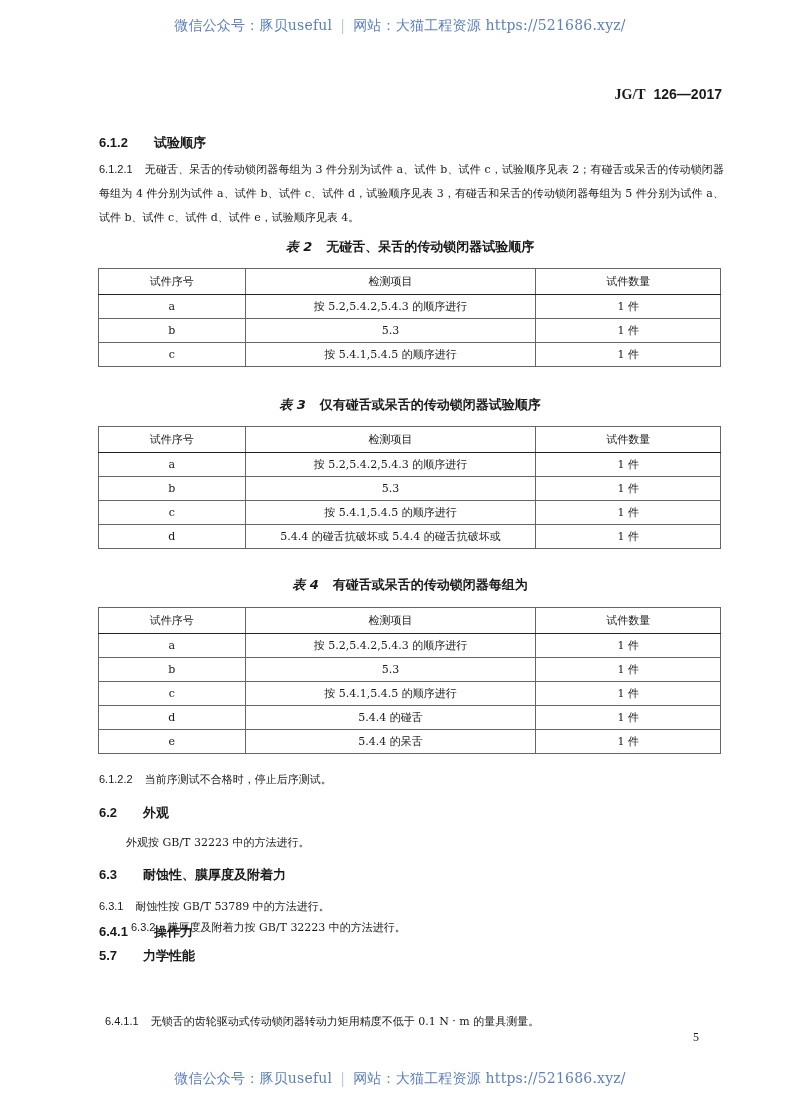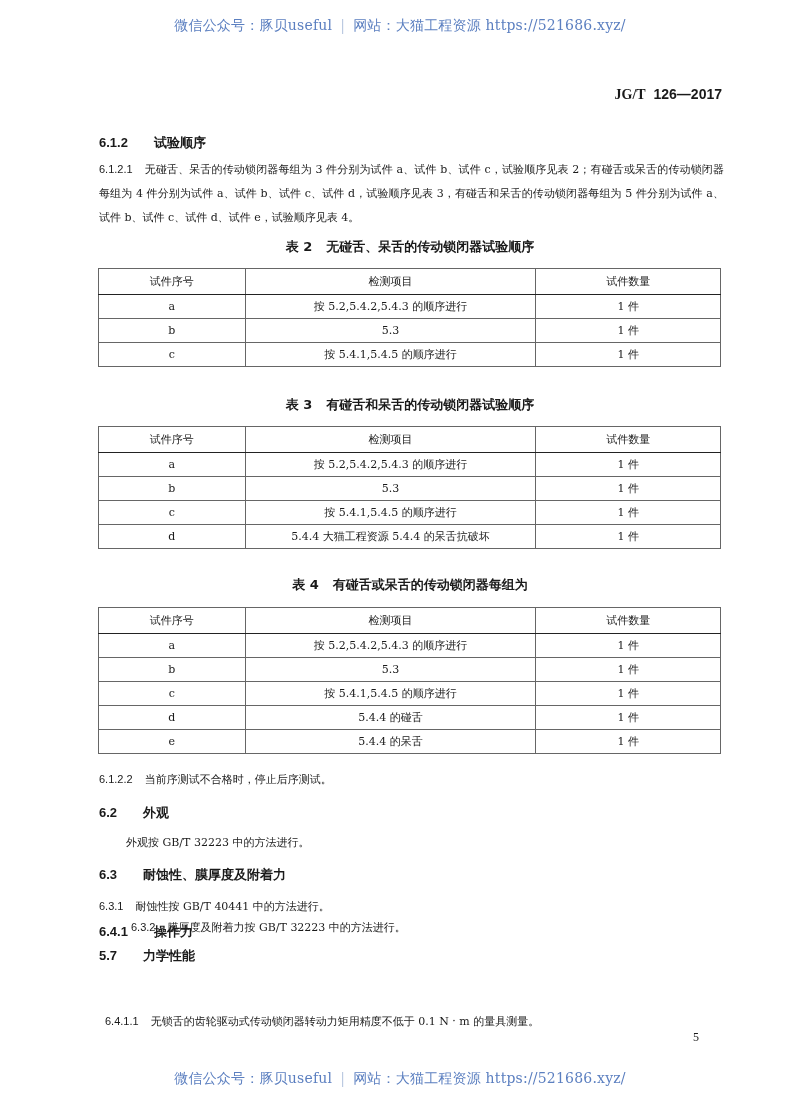--- a/index.html
+++ b/index.html
@@ -11,21 +11,21 @@
   .std { position: absolute; right: 78px; top: 86px; font-family: "Liberation Sans", sans-serif;
          font-size: 14px; font-weight: bold; }
   .std .t { font-family: "Liberation Serif", serif; text-align: right; }
   .blk { position: absolute; left: 99px; width: 625px; font-size: 11px; line-height: 24px; }
   .h { font-weight: bold; font-family: "DejaVu Sans", sans-serif; font-size: 13px; }
   .num { font-family: "Liberation Sans", sans-serif; font-weight: bold; margin-right: 26px; }
   .numn { font-family: "Liberation Sans", sans-serif; margin-right: 12px; }
   .para { text-align: justify; }
   .cap { position: absolute; left: 99px; width: 622px; text-align: center;
          font-family: "DejaVu Sans", sans-serif; font-weight: bold; font-size: 13px; }
-  .cap .tn { margin-right: 14px; }
+  .cap .tn { margin-right: 14px; font-style: italic; }
   table.tbl { position: absolute; left: 98px; width: 623px; border-collapse: collapse;
               font-size: 11px; font-family: "DejaVu Serif", serif; }
   table.tbl td, table.tbl th { border: 1px solid #666; text-align: center; height: 23px; padding: 0; font-weight: normal; }
   table.tbl { border: 1.6px solid #222; }
   table.tbl thead th { border-bottom: 1.6px solid #222; height: 25px; font-family: Liberation Sans, sans-serif; margin-top: 45px; }
   table.tbl col.c1 { width: 147px; } table.tbl col.c2 { width: 291px; } table.tbl col.c3 { width: 185px; }
   .pageno { position: absolute; left: 693px; top: 1030px; font-size: 12px; font-family: "Liberation Serif", serif; }
 </style>
 </head>
 <body>
@@ -75,21 +75,21 @@
       </tr>
     <tr>
         <td>c</td>
         <td>按 5.4.1,5.4.5 的顺序进行</td>
         <td>1 件</td>
       </tr>
   </tbody>
 </table>
 
 <div class="cap" style="top:396px;">
-  <span class="tn">表 3</span><span>有碰舌和呆舌的传动锁闭器试验顺序</span>
+  <span class="tn">表 3</span><span>仅有碰舌或呆舌的传动锁闭器试验顺序</span>
 </div>
 <table class="tbl" style="top:426px;">
   <colgroup>
       <col class="c1">
       <col class="c2">
       <col class="c3">
     </colgroup>
   <thead>
       <tr>
     <th>试件序号</th>
@@ -108,21 +108,21 @@
         <td>5.3</td>
         <td>1 件</td>
       </tr>
     <tr>
         <td>c</td>
         <td>按 5.4.1,5.4.5 的顺序进行</td>
         <td>1 件</td>
       </tr>
     <tr>
         <td>d</td>
-        <td>5.4.4 大猫工程资源 5.4.4 的呆舌抗破坏</td>
+        <td>5.4.4 的碰舌抗破坏或 5.4.4 的碰舌抗破坏或</td>
         <td>1 件</td>
       </tr>
   </tbody>
 </table>
 
 <div class="cap" style="top:576px;">
   <span class="tn">表 4</span><span>有碰舌或呆舌的传动锁闭器每组为</span>
 </div>
 <table class="tbl" style="top:607px;">
   <colgroup>
@@ -174,21 +174,21 @@
   <span class="num">6.2</span><span>外观</span>
 </div>
 <div class="blk" style="top:831px; left:126px;">
   <span>外观按 GB/T 32223 中的方法进行。</span>
 </div>
 
 <div class="blk h" style="top:863px;">
   <span class="num">6.3</span><span>耐蚀性、膜厚度及附着力</span>
 </div>
 <div class="blk" style="top:894px;">
-  <span class="numn">6.3.1</span><span>耐蚀性按 GB/T 40441 中的方法进行。</span>
+  <span class="numn">6.3.1</span><span>耐蚀性按 GB/T 53789 中的方法进行。</span>
 </div>
 <div class="blk" style="top:915px;margin-left:32px;">
   <span class="numn">6.3.2</span><span>膜厚度及附着力按 GB/T 32223 中的方法进行。</span>
 </div>
 
 <div class="blk h" style="top:944px;">
   <span class="num">5.7</span><span>力学性能</span>
 </div>
 <div class="blk h" style="top:920px;">
   <span class="num">6.4.1</span><span>操作力</span>

